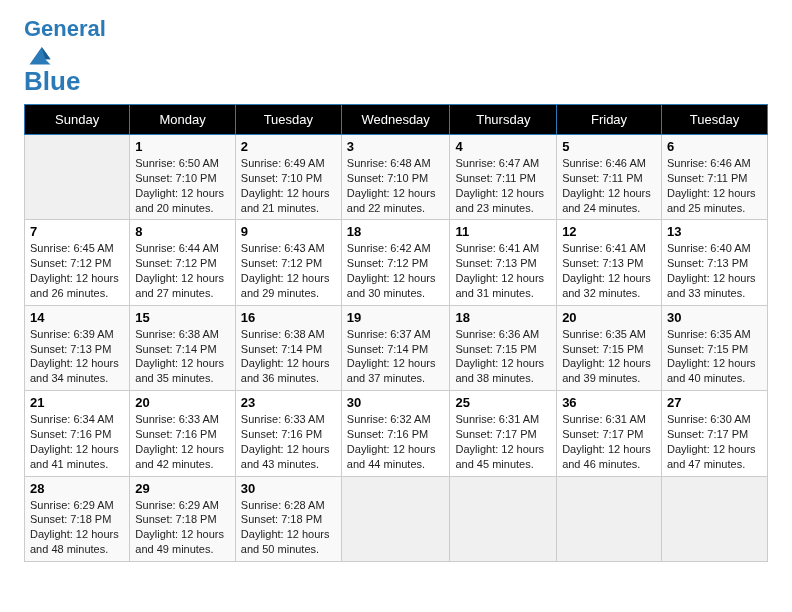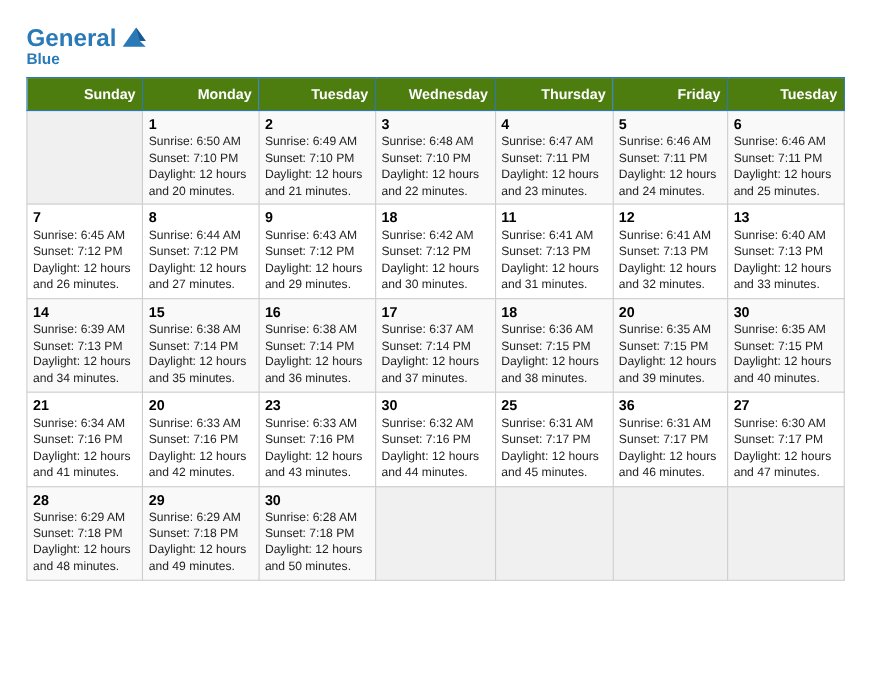--- a/index.html
+++ b/index.html
@@ -53,26 +53,26 @@
       font-size: 15px;
       color: #333;
       margin-top: 2px;
     }
     table {
       width: 100%;
       border-collapse: collapse;
       font-size: 11px;
     }
     thead tr th {
-      background: #4d7c0f;
+      background: #000000;
       color: #fff;
-      font-weight: bold;
+      font-weight: normal;
       font-size: 13px;
       padding: 7px 6px;
-      text-align: right;
+      text-align: center;
       border: 1px solid #2a7ab8;
     }
     tbody tr td {
       vertical-align: top;
       border: 1px solid #ccc;
       padding: 4px 5px;
       min-height: 80px;
       background: #fff;
       width: 113px;
     }
@@ -94,30 +94,30 @@
       background: #f0f0f0 !important;
     }
   </style>
 </head>
 <body>
 
 <div class="page">
   <div class="header">
     <div class="logo">
       <div>
-        <div style="display:flex;align-items:flex-end;">
+        <div style="display:flex;align-items:flex-start;flex-direction:column;">
           <span class="logo-text">
             <span>General</span>
           </span>
           <svg class="logo-icon" viewBox="0 0 32 32" xmlns="http://www.w3.org/2000/svg">
             <polygon points="4,28 18,8 28,22 22,22 28,28" fill="#2a7ab8"></polygon>
             <polygon points="18,8 28,22 22,22" fill="#1a5a90"></polygon>
           </svg>
         </div>
-        <div class="logo-text" style="color:#2a7ab8;font-size:14px;">Blue</div>
+        <div class="logo-text" style="color:#2a7ab8;font-size:26px;">Blue</div>
       </div>
     </div>
     <div class="title-block">
       <div class="month-title"></div>
       <div class="subtitle"></div>
     </div>
   </div>
 
   <table>
     <thead>
@@ -196,21 +196,21 @@
           </td>
           <td>
             <span class="day-num">15</span>
             <div class="day-info">Sunrise: 6:38 AM<br>Sunset: 7:14 PM<br>Daylight: 12 hours<br>and 35 minutes.</div>
           </td>
           <td>
             <span class="day-num">16</span>
             <div class="day-info">Sunrise: 6:38 AM<br>Sunset: 7:14 PM<br>Daylight: 12 hours<br>and 36 minutes.</div>
           </td>
           <td>
-            <span class="day-num">17</span>
+            <span class="day-num">19</span>
             <div class="day-info">Sunrise: 6:37 AM<br>Sunset: 7:14 PM<br>Daylight: 12 hours<br>and 37 minutes.</div>
           </td>
           <td>
             <span class="day-num">18</span>
             <div class="day-info">Sunrise: 6:36 AM<br>Sunset: 7:15 PM<br>Daylight: 12 hours<br>and 38 minutes.</div>
           </td>
           <td>
             <span class="day-num">20</span>
             <div class="day-info">Sunrise: 6:35 AM<br>Sunset: 7:15 PM<br>Daylight: 12 hours<br>and 39 minutes.</div>
           </td>

